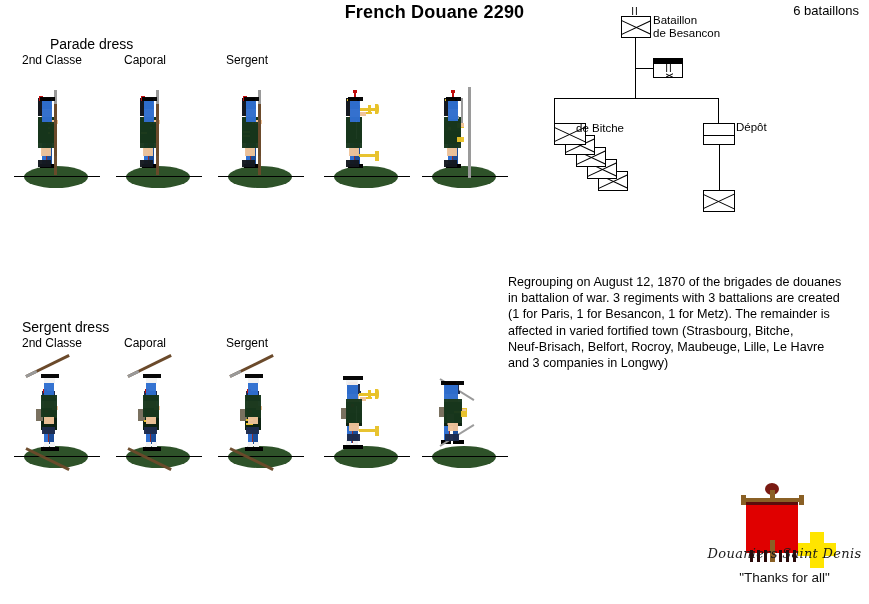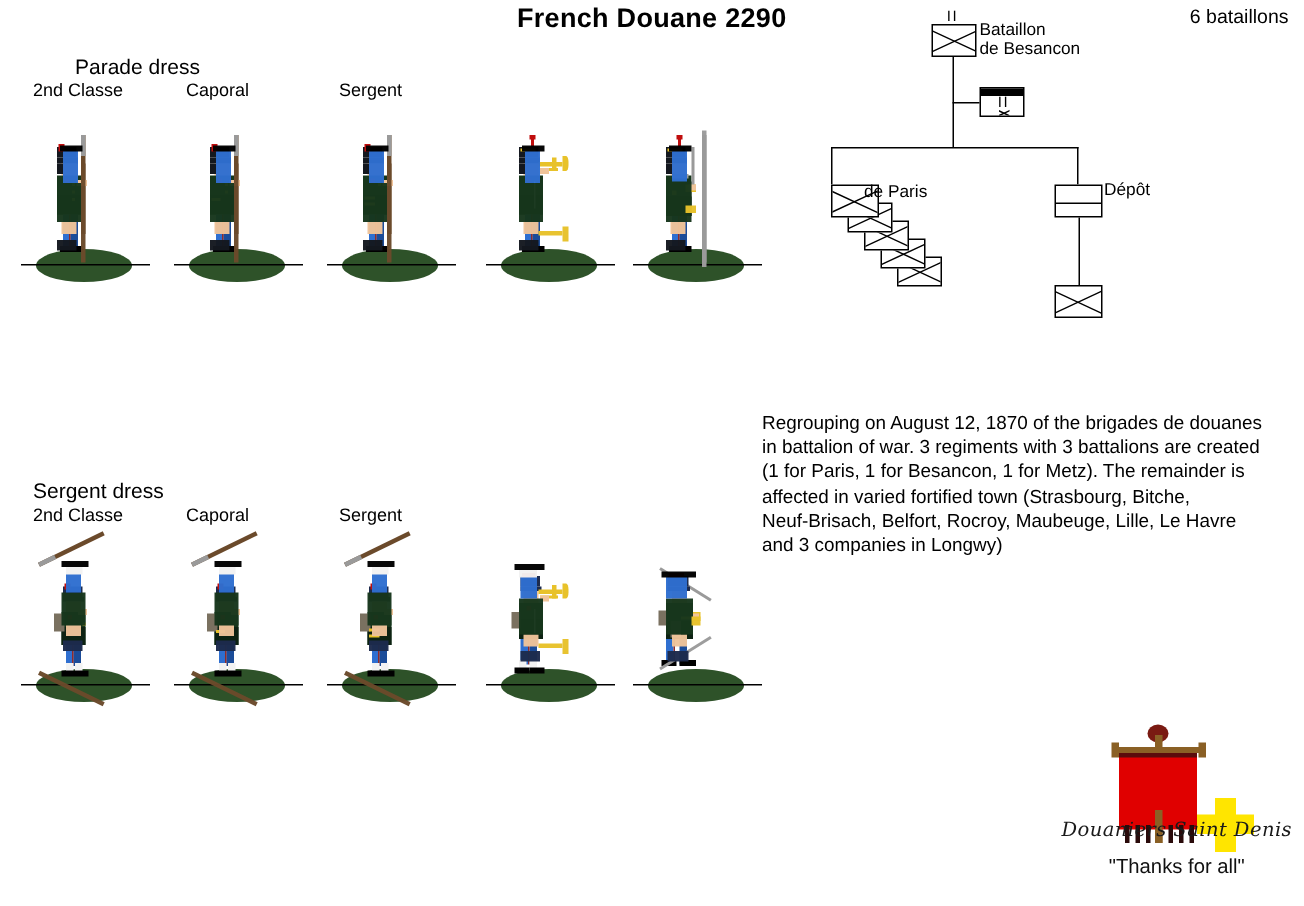--- a/index.html
+++ b/index.html
@@ -488,21 +488,21 @@
     <div class="unitbox" style="left:38px;top:24px;width:30px;height:20px;">
         <div class="xsym"></div>
       </div>
     <div class="unitbox" style="left:27px;top:12px;width:30px;height:20px;">
         <div class="xsym"></div>
       </div>
     <div class="unitbox" style="left:16px;top:0px;width:32px;height:22px;">
         <div class="xsym"></div>
       </div>
   </div>
-  <div class="abs org-label" style="left:76px;top:122px;">de Paris</div>
+  <div class="abs org-label" style="left:76px;top:122px;">de Bitche</div>
 
   <div class="unitbox" style="left:203px;top:123px;width:32px;height:22px;">
     <div class="abs line hline" style="left:0;top:11px;width:30px;"></div>
   </div>
   <div class="abs org-label" style="left:236px;top:121px;">Dépôt</div>
   <div class="abs line vline" style="left:219px;top:145px;height:45px;"></div>
   <div class="unitbox" style="left:203px;top:190px;width:32px;height:22px;">
     <div class="xsym"></div>
   </div>
 </div>

